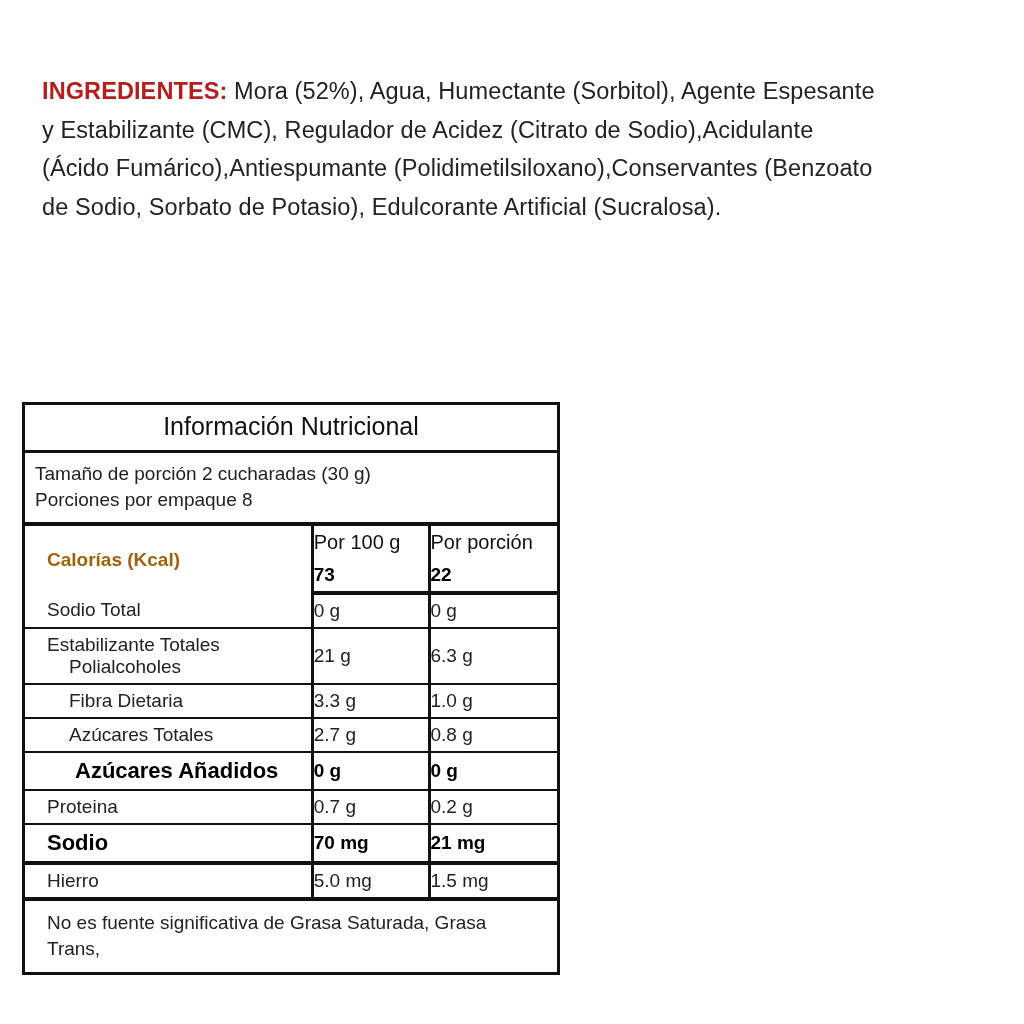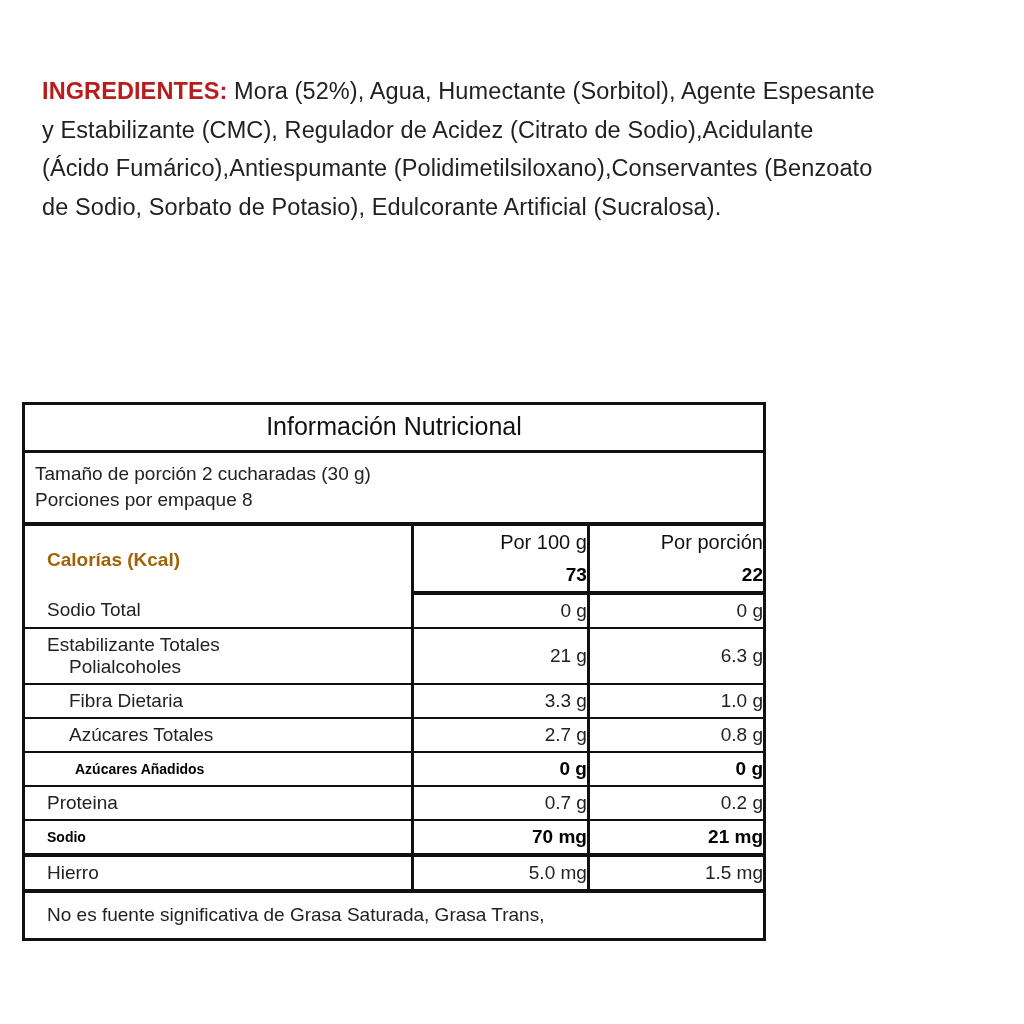--- a/index.html
+++ b/index.html
@@ -33,21 +33,21 @@
   }
   .ingredients .body {
     font-weight: normal;
   }
 
   
   .nutrition-panel {
     position: absolute;
     left: 22px;
     top: 402px;
-    width: 744px;
+    width: 538px;
     border: 3px solid #111;
     box-sizing: border-box;
     background: #fff;
   }
 
   .np-title {
     text-align: center;
     font-size: 25px;
     padding: 7px 0 9px 0;
     border-bottom: 3px solid #111;
@@ -72,21 +72,21 @@
     padding: 5px 0 5px 0;
     vertical-align: middle;
   }
   .col-name {
     width: 320px;
     padding-left: 22px !important;
     border-right: 3px solid #111;
   }
   .col-val {
     width: 166px;
-    text-align: right;
+    text-align: left;
     border-right: 3px solid #111;
   }
   .col-val.last {
     border-right: none;
   }
 
   tr.row-line > td {
     border-bottom: 2px solid #111;
   }
   tr.row-thick > td {
@@ -104,21 +104,21 @@
   .cal-head {
     font-size: 20px;
     color: #111;
   }
   .bold {
     font-weight: bold;
     color: #000;
   }
   .big-bold {
     font-weight: bold;
-    font-size: 14px;
+    font-size: 22px;
     color: #000;
   }
   .indent-1 {
     padding-left: 44px !important;
   }
   .indent-2 {
     padding-left: 50px !important;
   }
   .sub-line {
     display: block;

